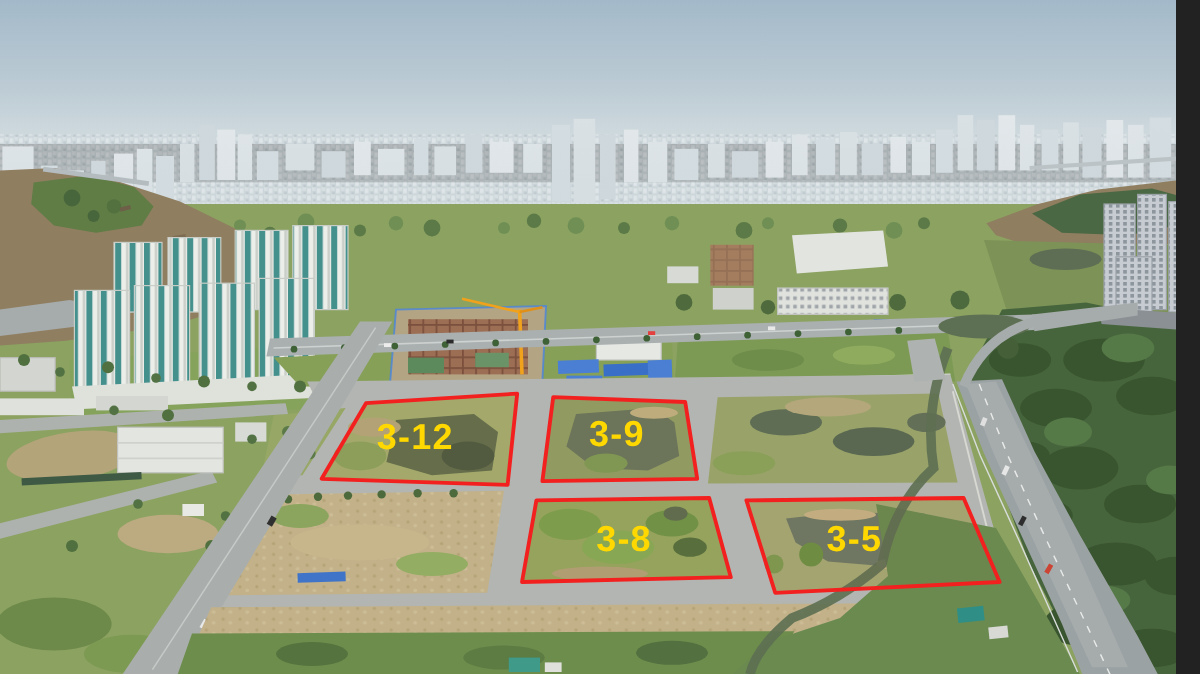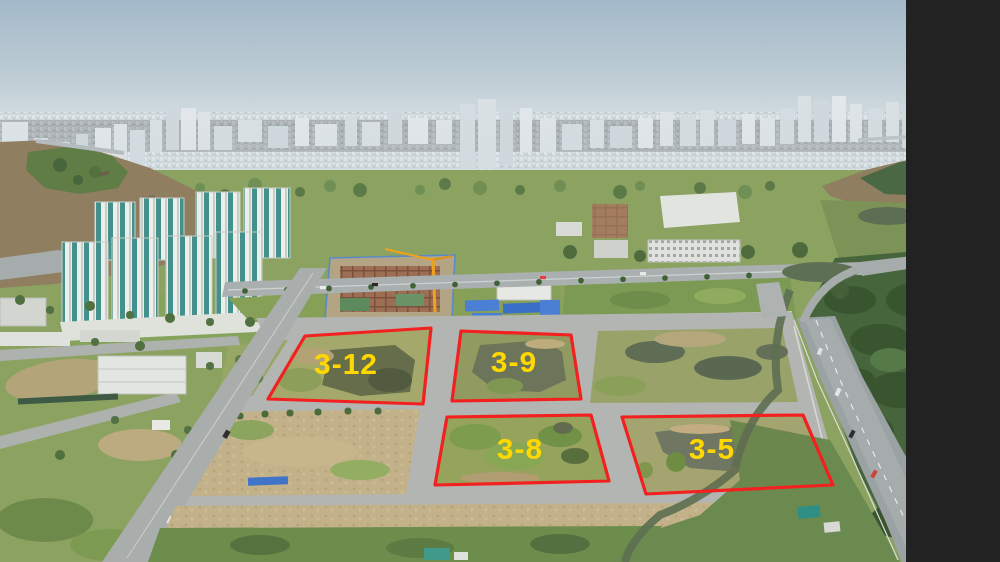--- a/index.html
+++ b/index.html
@@ -1,16 +1,16 @@
 <!DOCTYPE html>
 <html><head>
 <meta charset="utf-8">
 <style>
   html,body{margin:0;padding:0;background:#222;}
-  .stage{position:relative;width:906px;height:562px;overflow:hidden;font-family:"Liberation Sans",sans-serif;}
+  .stage{position:relative;width:980px;height:562px;overflow:hidden;font-family:"Liberation Sans",sans-serif;}
   .stage svg{display:block;}
   .plot-outline{fill:rgba(255,0,0,0.02);stroke-width:3.2;stroke-linejoin:round;}
   .plot-label{font-family:"Liberation Sans","DejaVu Sans",sans-serif;font-weight:bold;font-size:30px;text-anchor:middle;letter-spacing:1px;}
 </style>
 </head>
 <body>
 
 <div class="stage">
 <svg width="1000" height="562" viewBox="0 0 1000 562" xmlns="http://www.w3.org/2000/svg">
   <defs>

